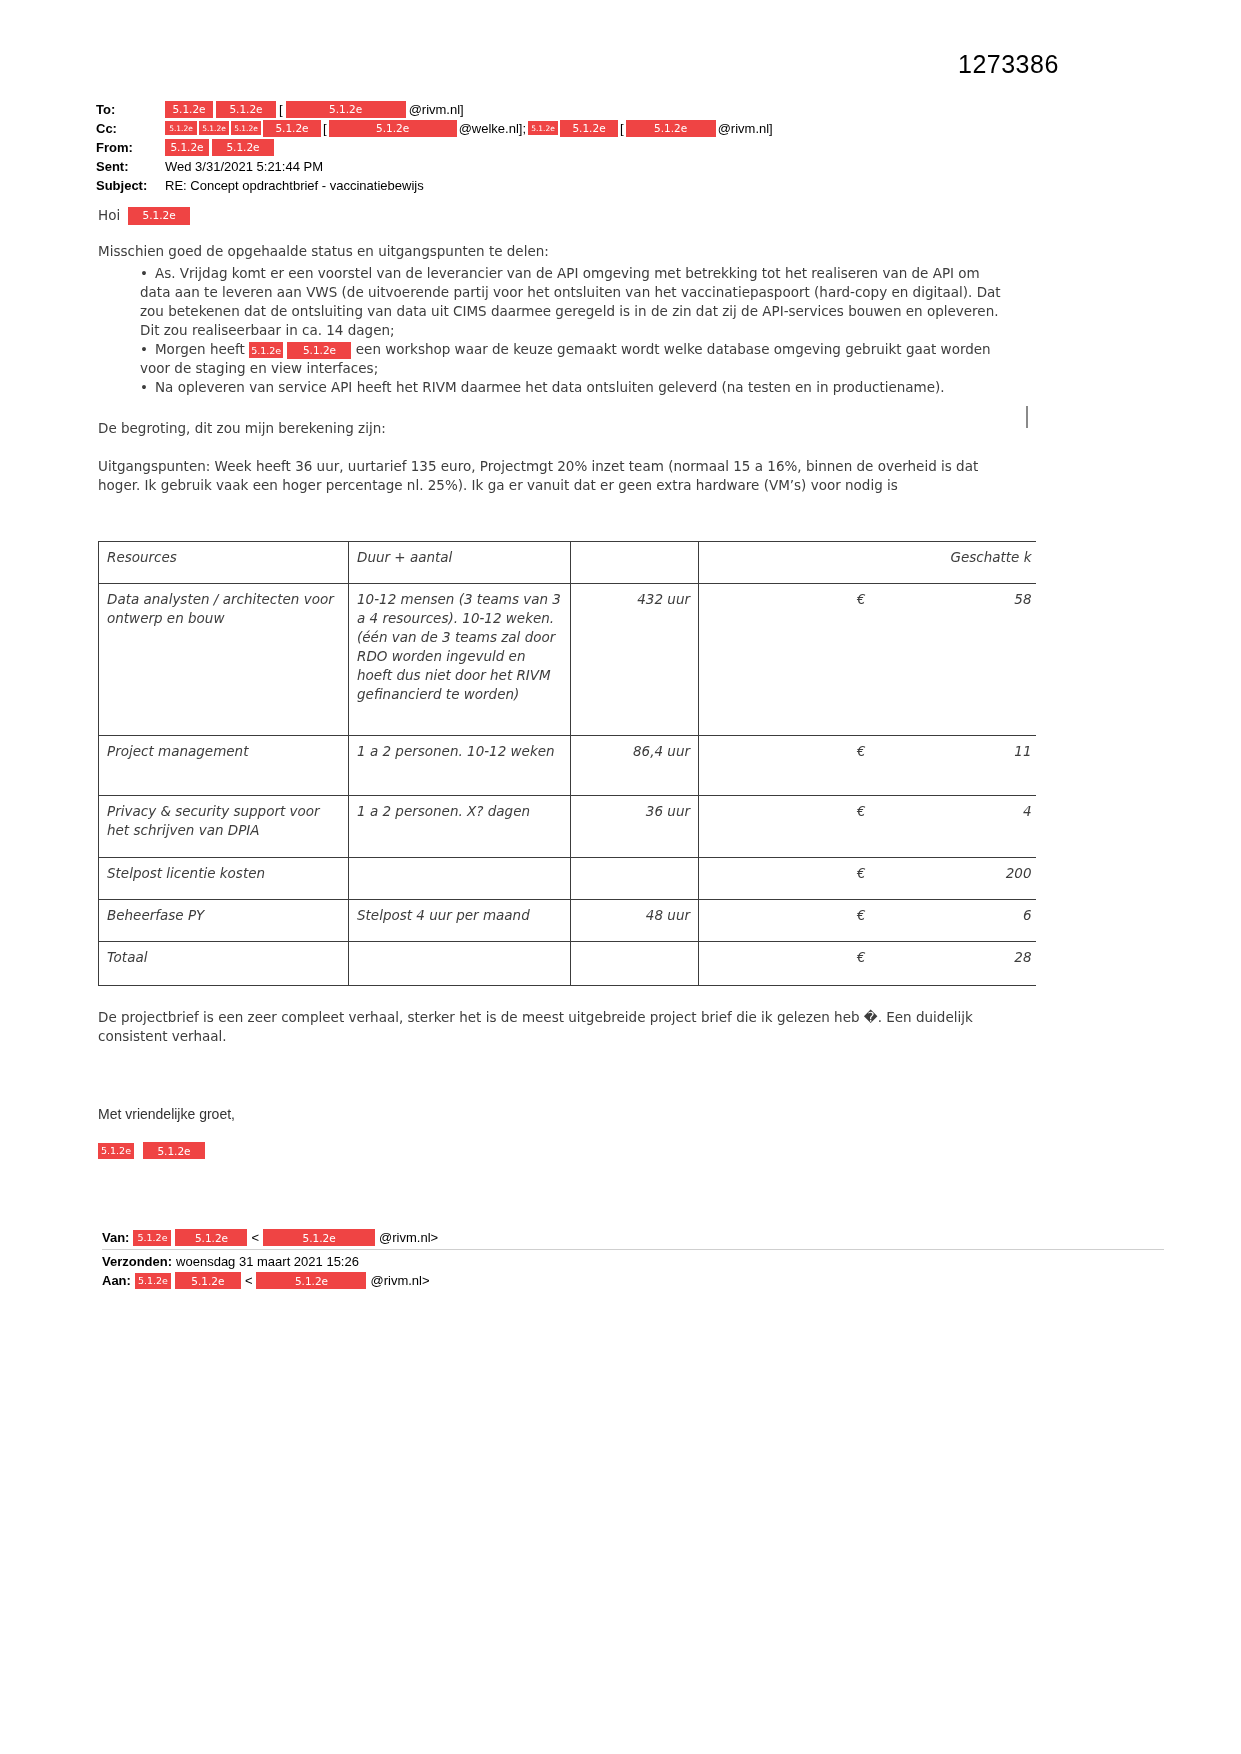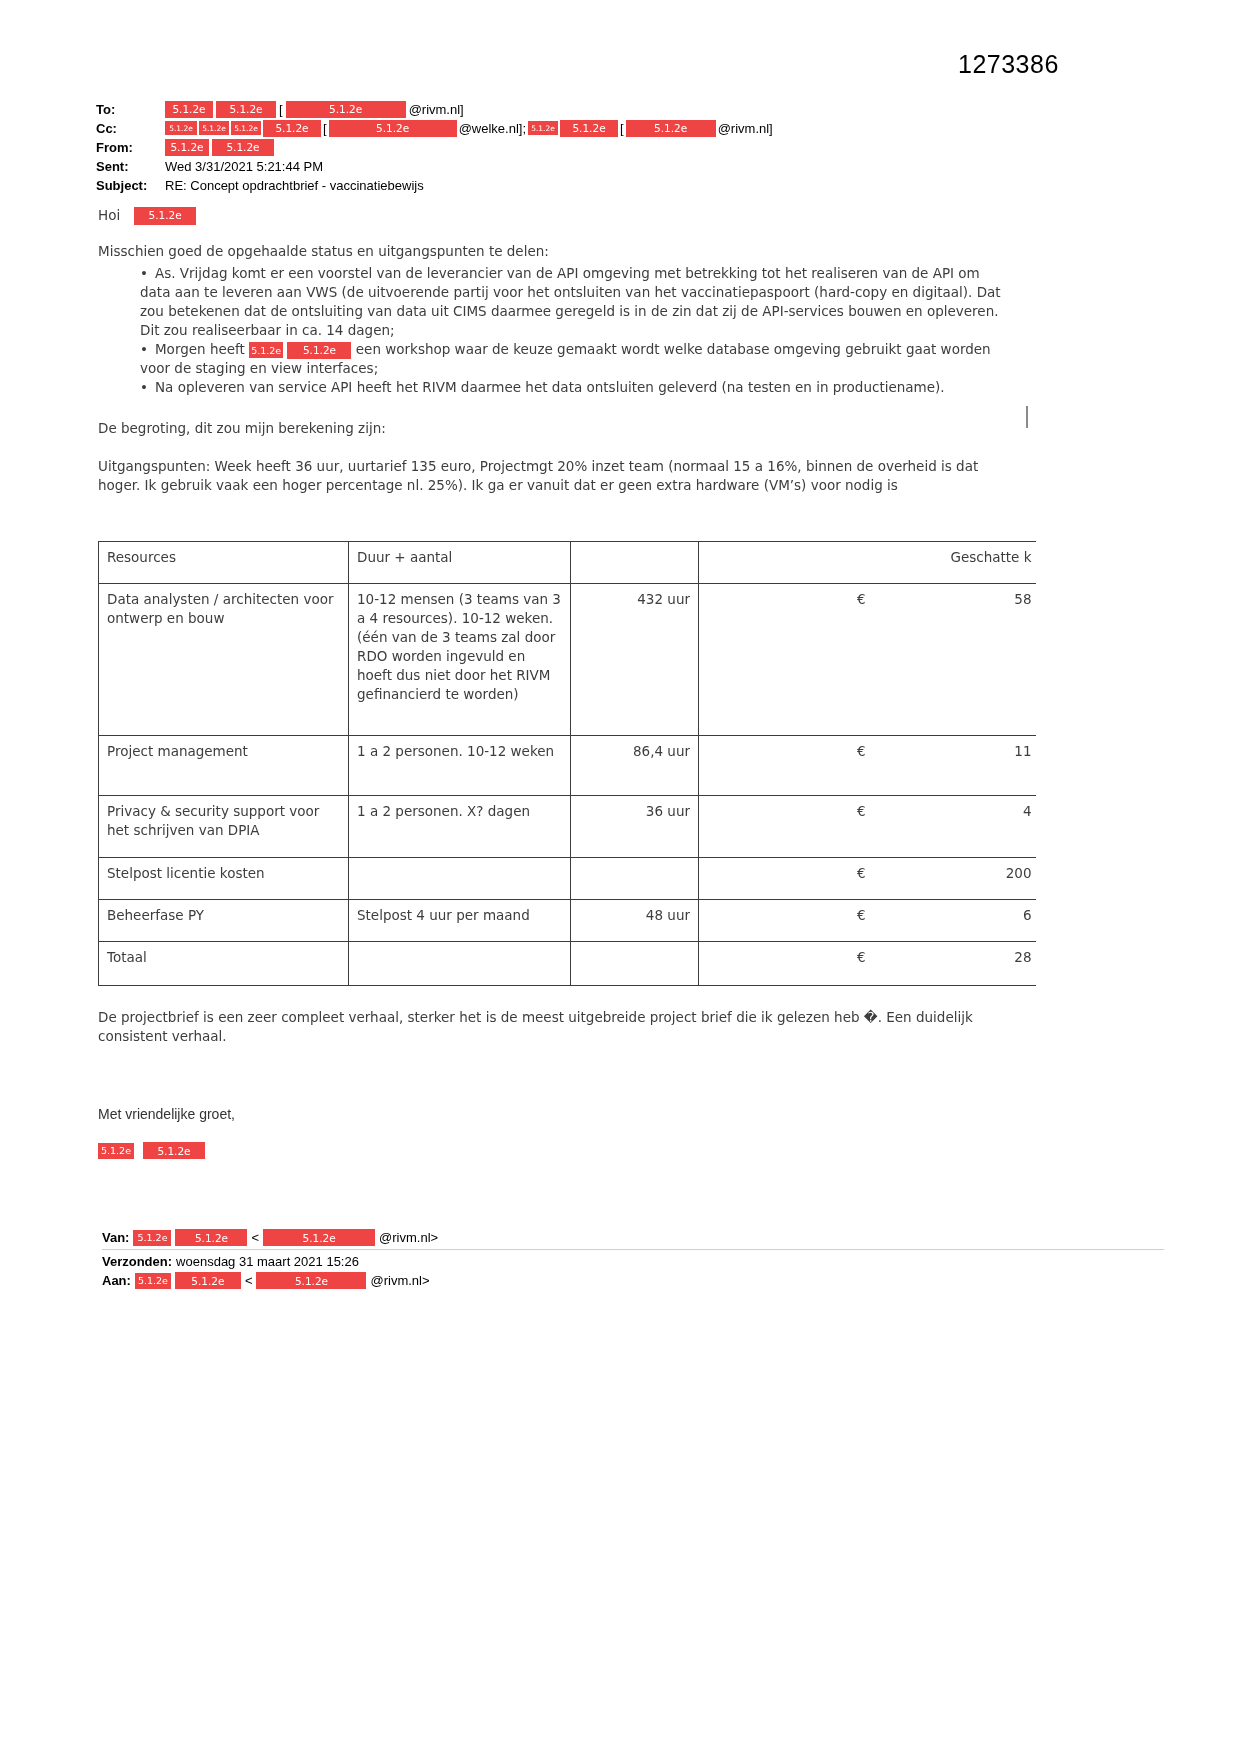--- a/index.html
+++ b/index.html
@@ -29,35 +29,35 @@
     background:#ef4444; color:#fff; font-size:10.5px; height:17px; flex:none;
     vertical-align:middle; font-family:"DejaVu Sans",sans-serif;
   }
   .redact.xs { height:14px; font-size:7.5px; }
   .redact.sm { height:16px; font-size:9.5px; }
   
   .body-flow {
     position:absolute; left:98px; top:206px; width:937px;
     font-size:13.5px; line-height:19px; color:#3d3d3d;
   }
-  .greeting { display:flex; align-items:center; gap:14px; margin-bottom:17px; }
+  .greeting { display:flex; align-items:center; gap:8px; margin-bottom:17px; }
   .para-intro { margin-bottom:3px; }
   .bullets { margin-left:42px; width:872px; }
   .bullet::before { content:"\2022"; margin-right:7px; }
   .budget-heading { margin-top:22px; }
   .assumptions { width:915px;margin-top:19px; }
   
   .table-wrap { position:absolute; left:98px; top:541px; }
   .cost-table {
     border-collapse:collapse; table-layout:fixed; width:937px;
     font-size:13.5px; line-height:19px; color:#3d3d3d;
   }
   .cost-table th, .cost-table td {
     border:1px solid #3c3c3c; vertical-align:top; padding:6px 8px;
-    text-align:left; font-weight:normal;
+    text-align:left; font-weight:normal;font-style:italic;
   }
   .cost-table th { height:42px; }
   .cost-table .col-uren { text-align:right; }
   .cost-table .col-kosten { border-right:none; padding-right:4px; }
   .cost-table th.col-kosten { text-align:right;padding-left:13px; }
   .kosten-cell { display:flex; }
   .kosten-cell .euro { margin-left:150px; }
   .kosten-cell .amount { margin-left:auto; }
   tr.rh1 td { height:152px; }
   tr.rh2 td { height:60px; }

